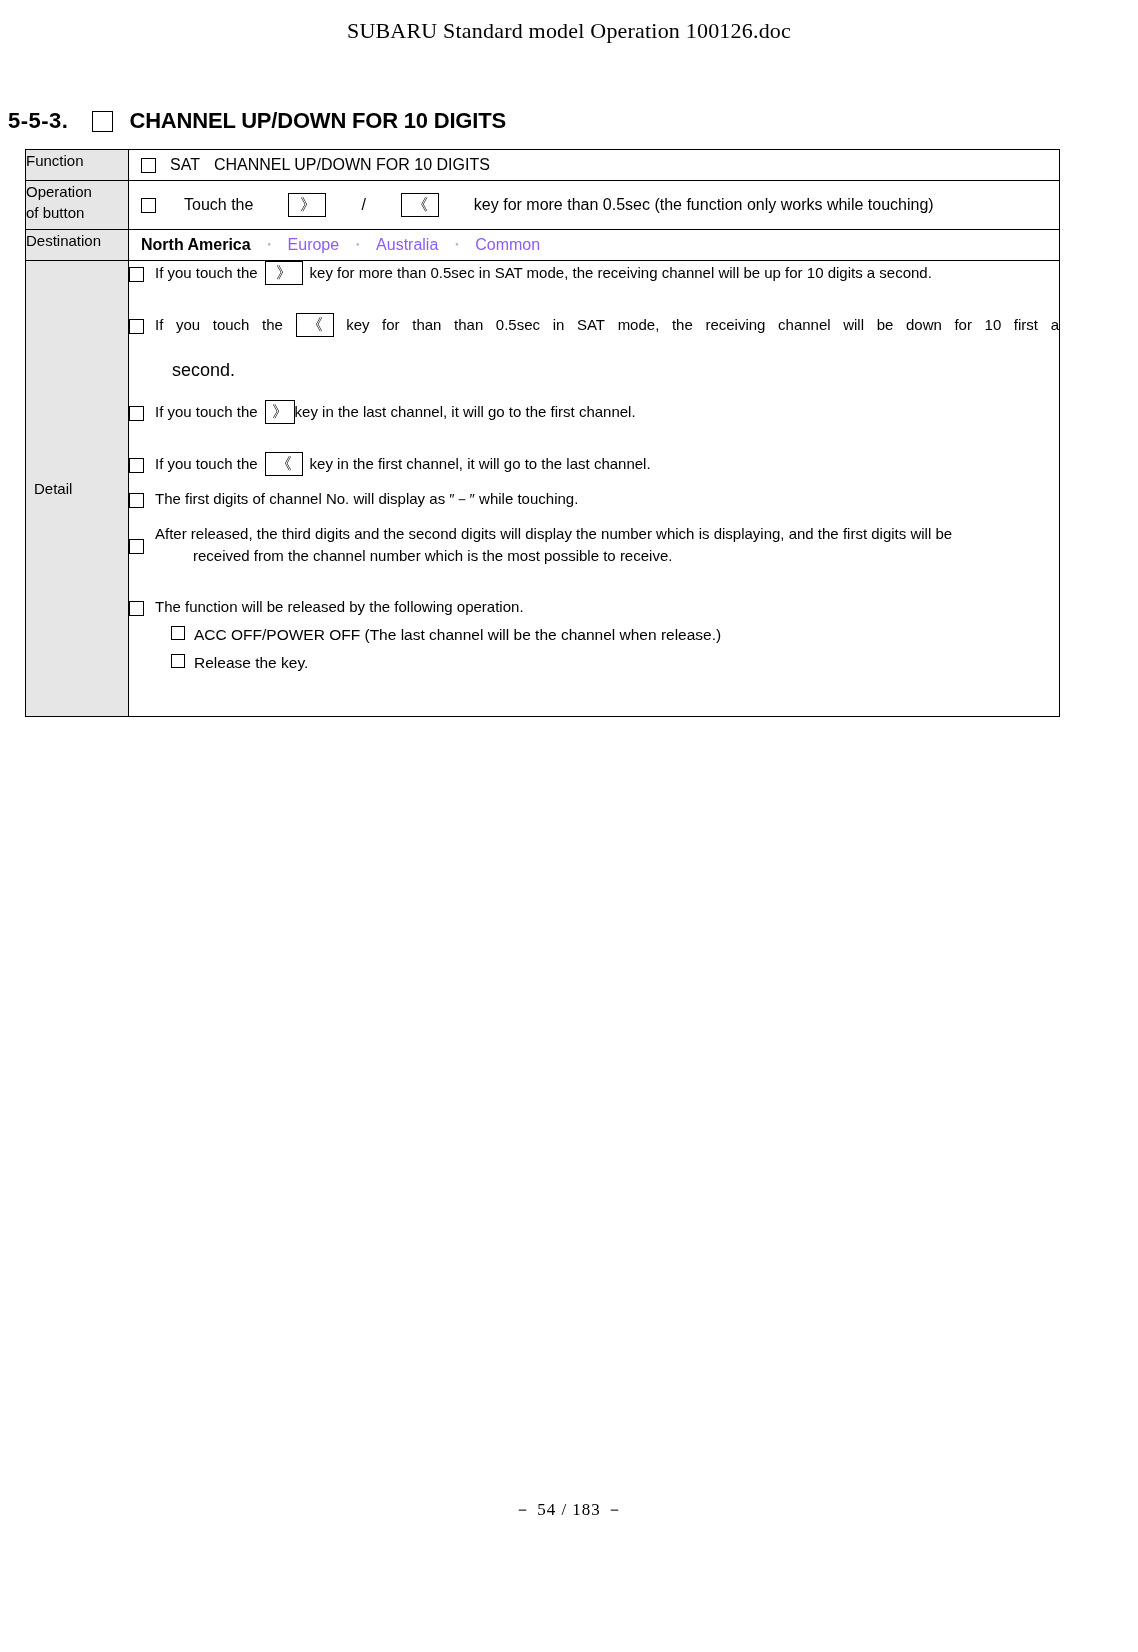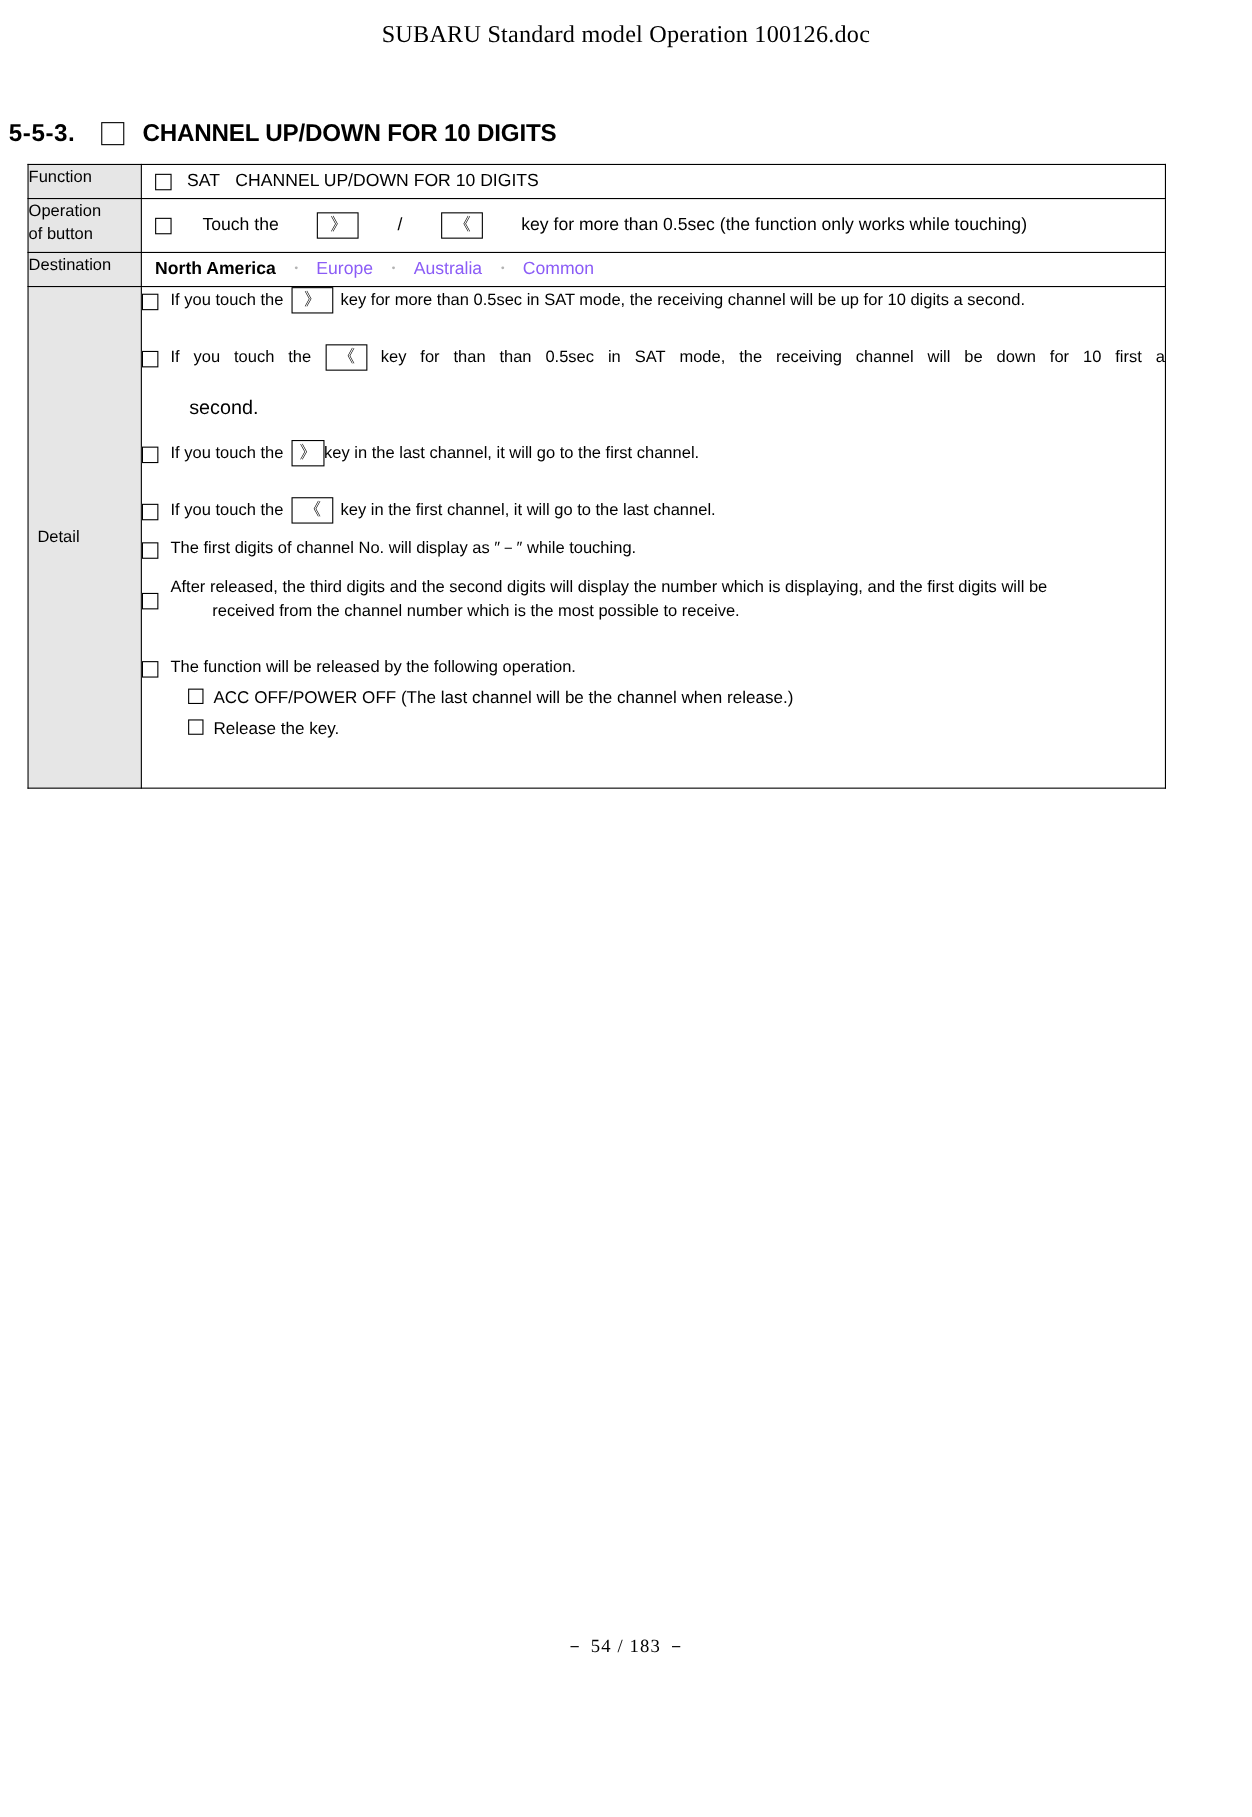--- a/index.html
+++ b/index.html
@@ -195,21 +195,21 @@
   }
   .logo {
     font-family: "DejaVu Sans", sans-serif;
     font-size: 40px;
     font-weight: bold;
     letter-spacing: -1.5px;
     line-height: 44px;
     color: #000;
   }
   .pageno {
-    margin-top: 5px;
+    margin-top: 18px;
     font-family: "Liberation Serif", serif;
     font-size: 17px;
     letter-spacing: 1px;
   }
 </style>
 </head>
 <body>
 
 <div class="page">
 

